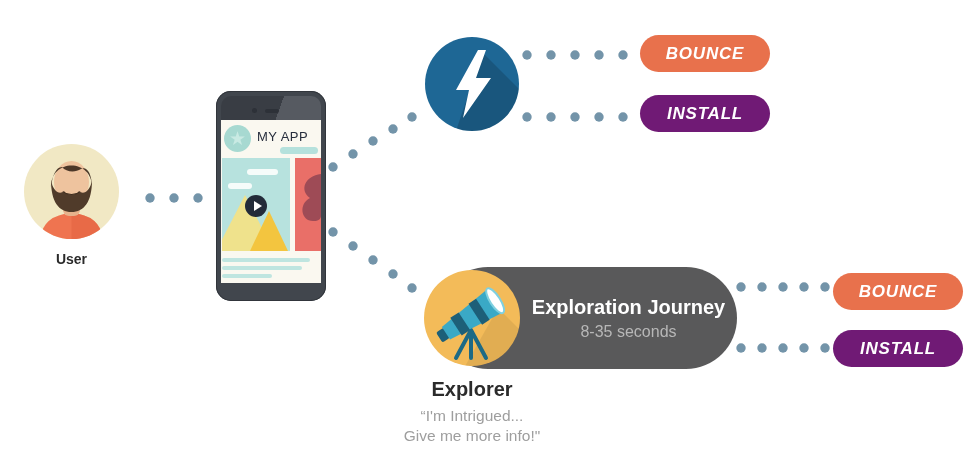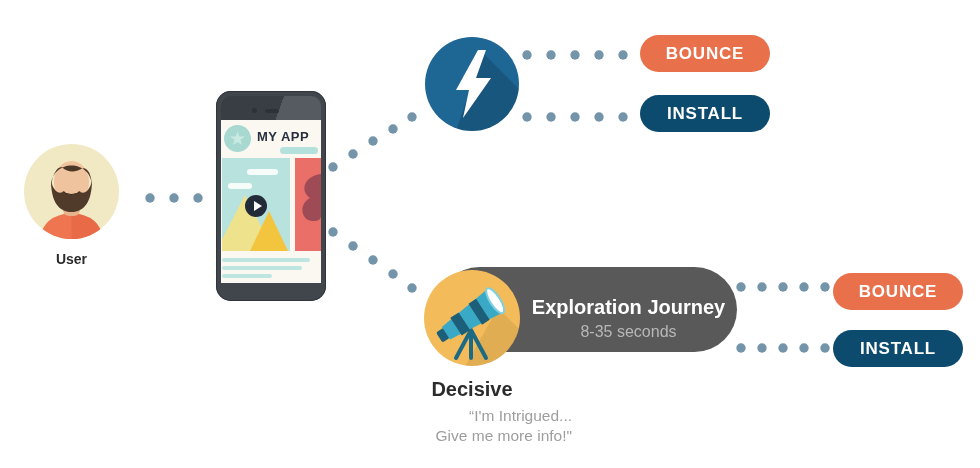--- a/index.html
+++ b/index.html
@@ -24,21 +24,21 @@
   
   .phone{left:216px;top:91px;width:110px;height:210px;background:#41464d;border-radius:15px;
          box-shadow:inset 0 0 0 1px #31353b;}
   .phone-top{position:absolute;left:5px;top:5px;right:5px;height:24px;border-radius:10px 10px 0 0;
              background:linear-gradient(110deg,#393d44 58%,#565a61 58%);}
   .cam-dot{position:absolute;left:31px;top:12px;width:5px;height:5px;border-radius:50%;background:#2d3138;}
   .speaker{position:absolute;left:44px;top:13px;width:14px;height:4px;border-radius:2px;background:#2d3138;}
   .screen{position:absolute;left:5px;top:29px;width:100px;height:163px;background:#faf8f0;overflow:hidden;}
   .app-logo{position:absolute;left:3px;top:5px;width:27px;height:27px;border-radius:50%;background:#a7d9d1;
             display:flex;align-items:center;justify-content:center;color:#c9eae3;font-size:19px;line-height:1;}
-  .app-name{position:absolute;left:36px;top:9px;font-size:13px;font-weight:bold;color:#272e3d;letter-spacing:.5px;}
+  .app-name{position:absolute;left:36px;top:9px;font-size:13px;font-weight:normal;color:#272e3d;letter-spacing:.5px;}
   .hdr-pill{position:absolute;left:59px;top:27px;width:38px;height:7px;border-radius:4px;background:#b5e1dc;}
   .hero-card{position:absolute;left:1px;top:38px;width:68px;height:93px;background:#b7e2de;overflow:hidden;}
   .cloud{position:absolute;background:#f6fcfa;border-radius:4px;height:6px;}
   .cloud.c1{left:25px;top:11px;width:31px;}
   .cloud.c2{left:6px;top:25px;width:24px;}
   .play-btn{position:absolute;left:23px;top:37px;width:22px;height:22px;border-radius:50%;background:#232b39;}
   .play-tri{position:absolute;left:9px;top:6px;width:0;height:0;
             border-top:5px solid transparent;border-bottom:5px solid transparent;border-left:8px solid #ffffff;}
   .mtn1{position:absolute;left:-6px;bottom:0;width:0;height:0;
         border-left:29px solid transparent;border-right:29px solid transparent;border-bottom:56px solid #efe28c;}
@@ -53,36 +53,36 @@
 
   
   .decisive-circle{left:425px;top:37px;width:94px;height:94px;border-radius:50%;background:#1e6795;overflow:hidden;}
   .decisive-text{left:387px;top:142px;width:170px;}
   .decisive-text .title-label{font-size:20px;}
   .decisive-text .sub-label{font-size:15px;margin-top:6px;color:#9e9e9e;}
 
   
   .pill-btn{width:130px;height:37px;border-radius:19px;display:flex;align-items:center;justify-content:center;
             color:#ffffff;font-size:17px;font-weight:bold;letter-spacing:.8px;border:none;cursor:pointer;
-            font-family:"Liberation Sans", sans-serif;}
+            font-family:"Liberation Sans", sans-serif;font-style:italic;}
   .bounce{background:#e8714c;}
-  .install{background:#0c4a6e;}
+  .install{background:#701a75;}
   .btn-tl{left:640px;top:35px;} .btn-ti{left:640px;top:95px;}
   .btn-bl{left:833px;top:273px;} .btn-bi{left:833px;top:330px;}
 
   
-  .journey-pill{left:437px;top:267px;width:300px;height:85px;border-radius:51px;background:#59595a;z-index:1;}
+  .journey-pill{left:437px;top:267px;width:300px;height:102px;border-radius:51px;background:#59595a;z-index:1;}
   .journey-text{position:absolute;left:83px;top:0;width:217px;height:102px;display:flex;flex-direction:column;
                 align-items:center;justify-content:center;}
   .journey-text .jt{font-size:20px;font-weight:bold;color:#ffffff;}
   .journey-text .jd{font-size:16px;color:#b7b7b7;margin-top:4px;}
   .explorer-circle{left:424px;top:270px;width:96px;height:96px;border-radius:50%;background:#f3bb59;overflow:hidden;z-index:2;}
   .explorer-text{left:372px;top:378px;width:200px;z-index:3;}
   .explorer-text .title-label{font-size:20px;}
-  .explorer-text .sub-label{font-size:15.5px;margin-top:5px;line-height:20px;color:#9e9e9e;text-align:right;}
+  .explorer-text .sub-label{font-size:15.5px;margin-top:5px;line-height:20px;color:#9e9e9e;}
 </style>
 </head>
 <body>
 
 <div class="stage">
 
   <svg id="dots" viewBox="0 0 980 468">
       <circle cx="150" cy="198" r="4.7" fill="#7394A9"></circle>
       <circle cx="174" cy="198" r="4.7" fill="#7394A9"></circle>
       <circle cx="198" cy="198" r="4.7" fill="#7394A9"></circle>
@@ -192,21 +192,21 @@
       <g transform="rotate(-33 46 47)">
         <rect x="9" y="41.5" width="9" height="12" rx="2" fill="#1d5f78"></rect>
         <polygon points="17,40 76,33 76,61 17,55" fill="#3aa9c6"></polygon>
         <rect x="29" y="37" width="10" height="21" fill="#1d5f78"></rect>
         <rect x="52" y="35" width="9" height="25" fill="#1d5f78"></rect>
         <ellipse cx="76" cy="47" rx="5" ry="14.5" fill="#ffffff" stroke="#7fd0e0" stroke-width="2"></ellipse>
       </g>
     </svg>
   </div>
   <div class="abs explorer-text centered">
-    <div class="title-label">Decisive</div>
+    <div class="title-label">Explorer</div>
     <div class="sub-label">
       <div>“I'm Intrigued...</div>
       <div>Give me more info!"</div>
     </div>
   </div>
   <div class="abs pill-btn bounce btn-bl">BOUNCE</div>
   <div class="abs pill-btn install btn-bi">INSTALL</div>
 
 </div>
 

